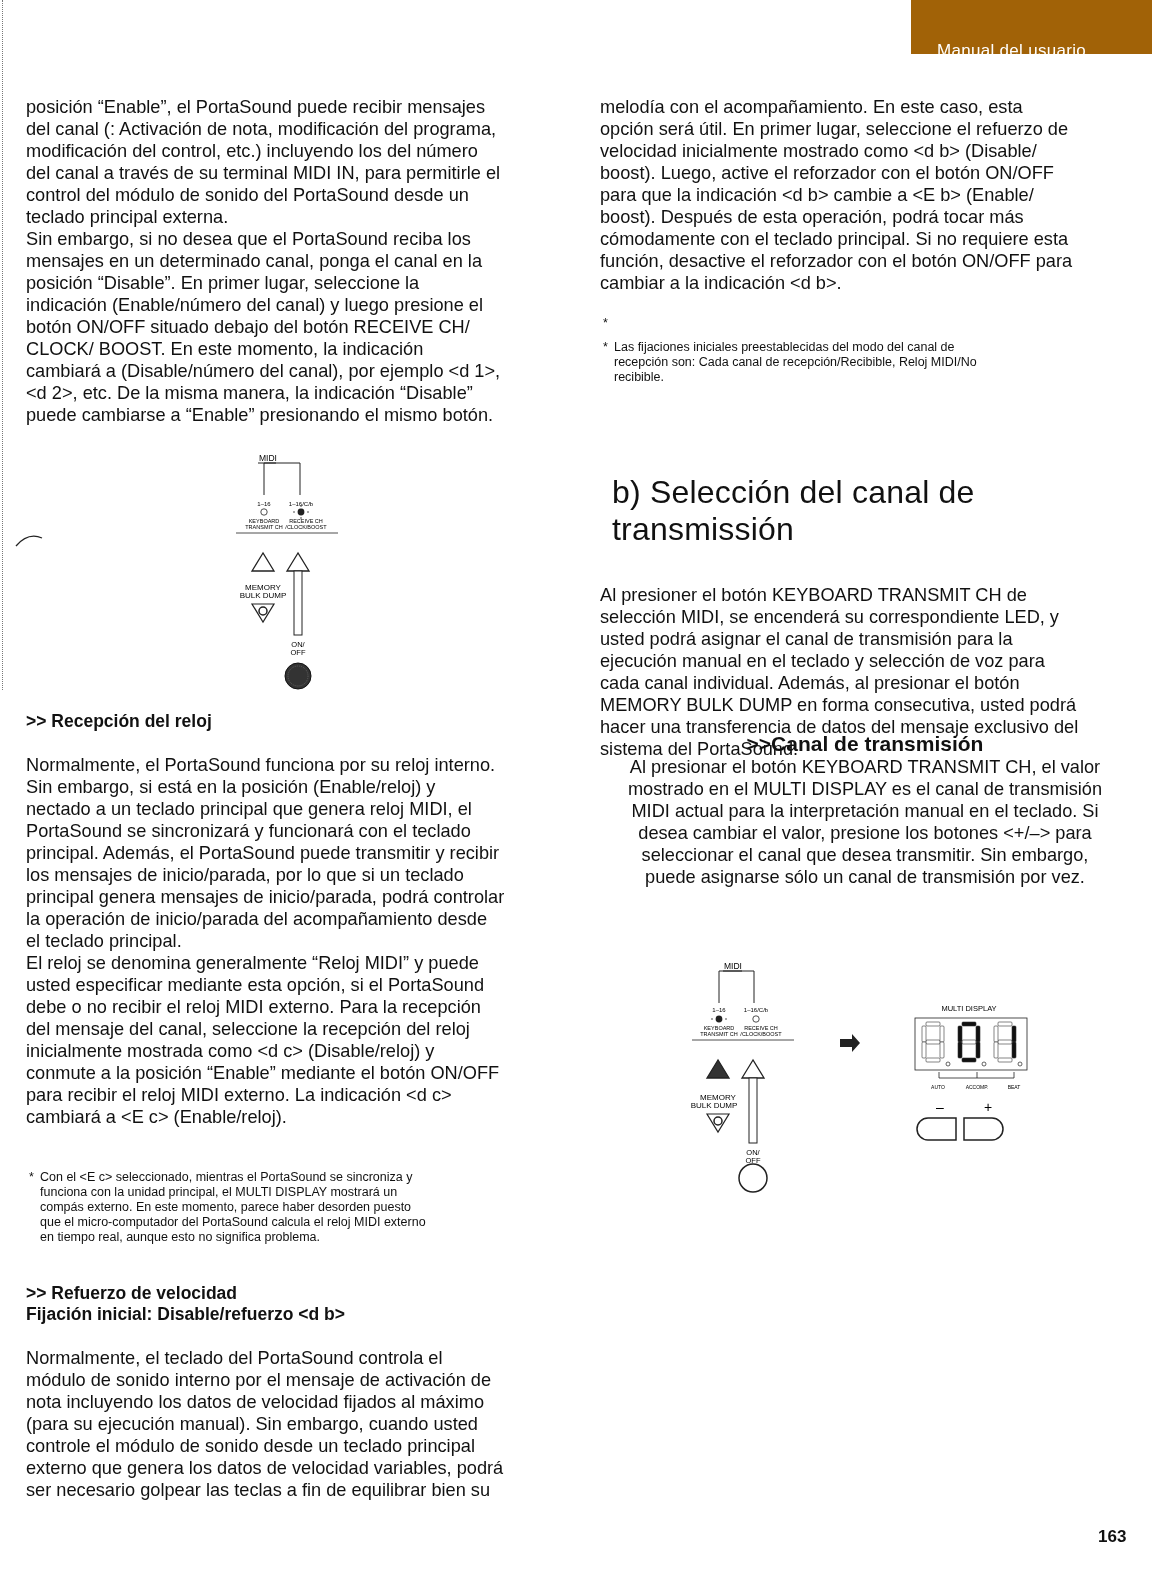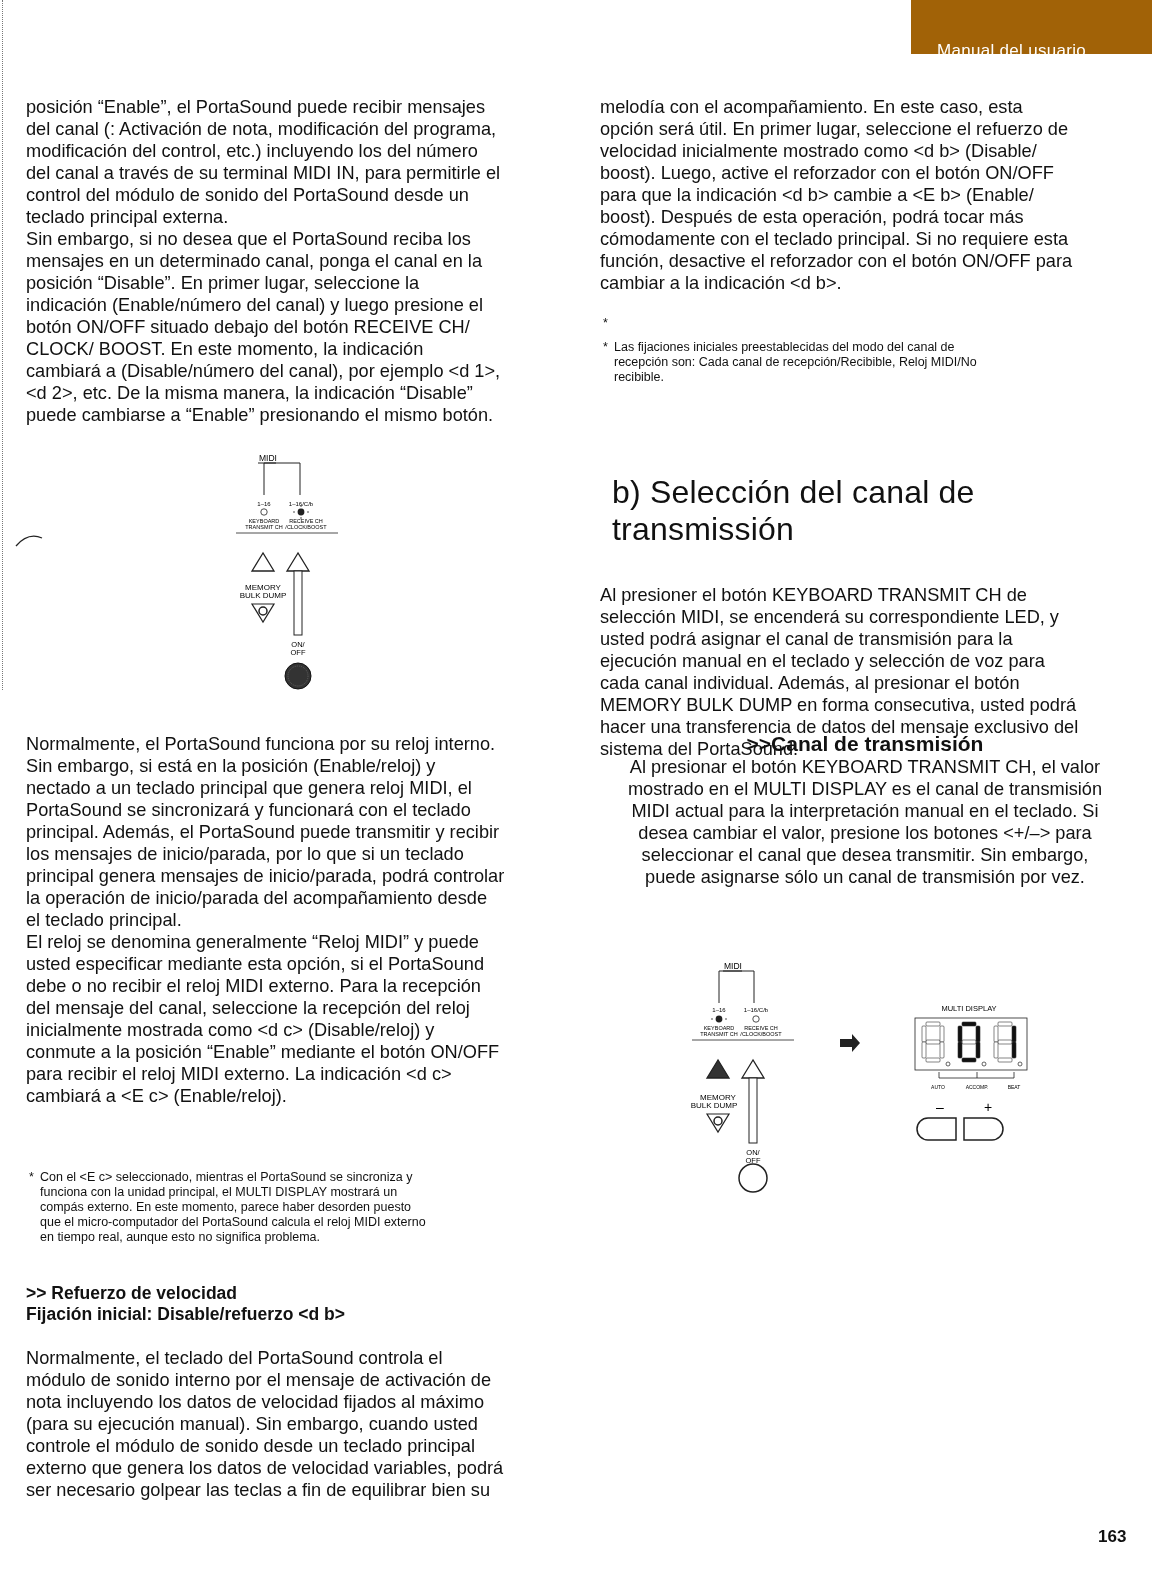--- a/index.html
+++ b/index.html
@@ -88,20 +88,21 @@
     <circle cx="98" cy="228" r="10" fill="none" stroke="#777" stroke-width="0.6" stroke-dasharray="1 1"></circle>
   </svg>
 </div>
 <div class="diagram" style="left:12px; top:528px;">
   <svg width="40" height="24">
       <path d="M4 18 Q 16 4 30 10" fill="none" stroke="#222" stroke-width="1.3"></path>
     </svg>
 </div>
 
 <div class="col col-left" style="top:711px;">
+  <p class="sub-h">&gt;&gt; Recepción del reloj</p>
   <div style="height:22px;"></div>
   <p class="p">Normalmente, el PortaSound funciona por su reloj interno.
 Sin embargo, si está en la posición (Enable/reloj) y
     nectado a un teclado principal que genera reloj MIDI, el
 PortaSound se sincronizará y funcionará con el teclado
 principal. Además, el PortaSound puede transmitir y recibir
 los mensajes de inicio/parada, por lo que si un teclado
 principal genera mensajes de inicio/parada, podrá controlar
 la operación de inicio/parada del acompañamiento desde
 el teclado principal.</p>

